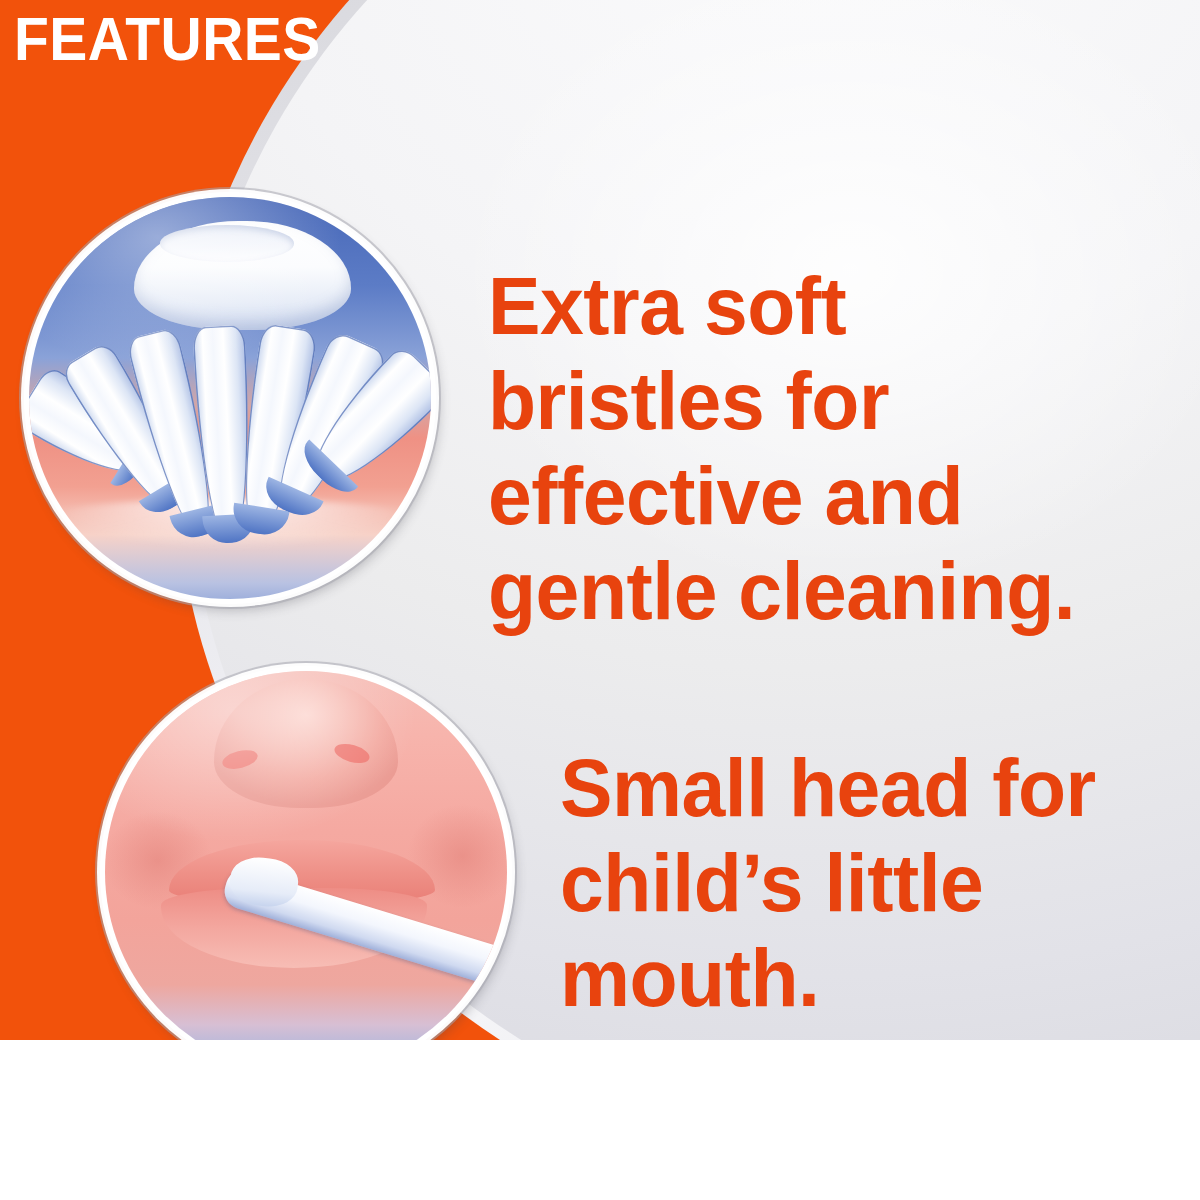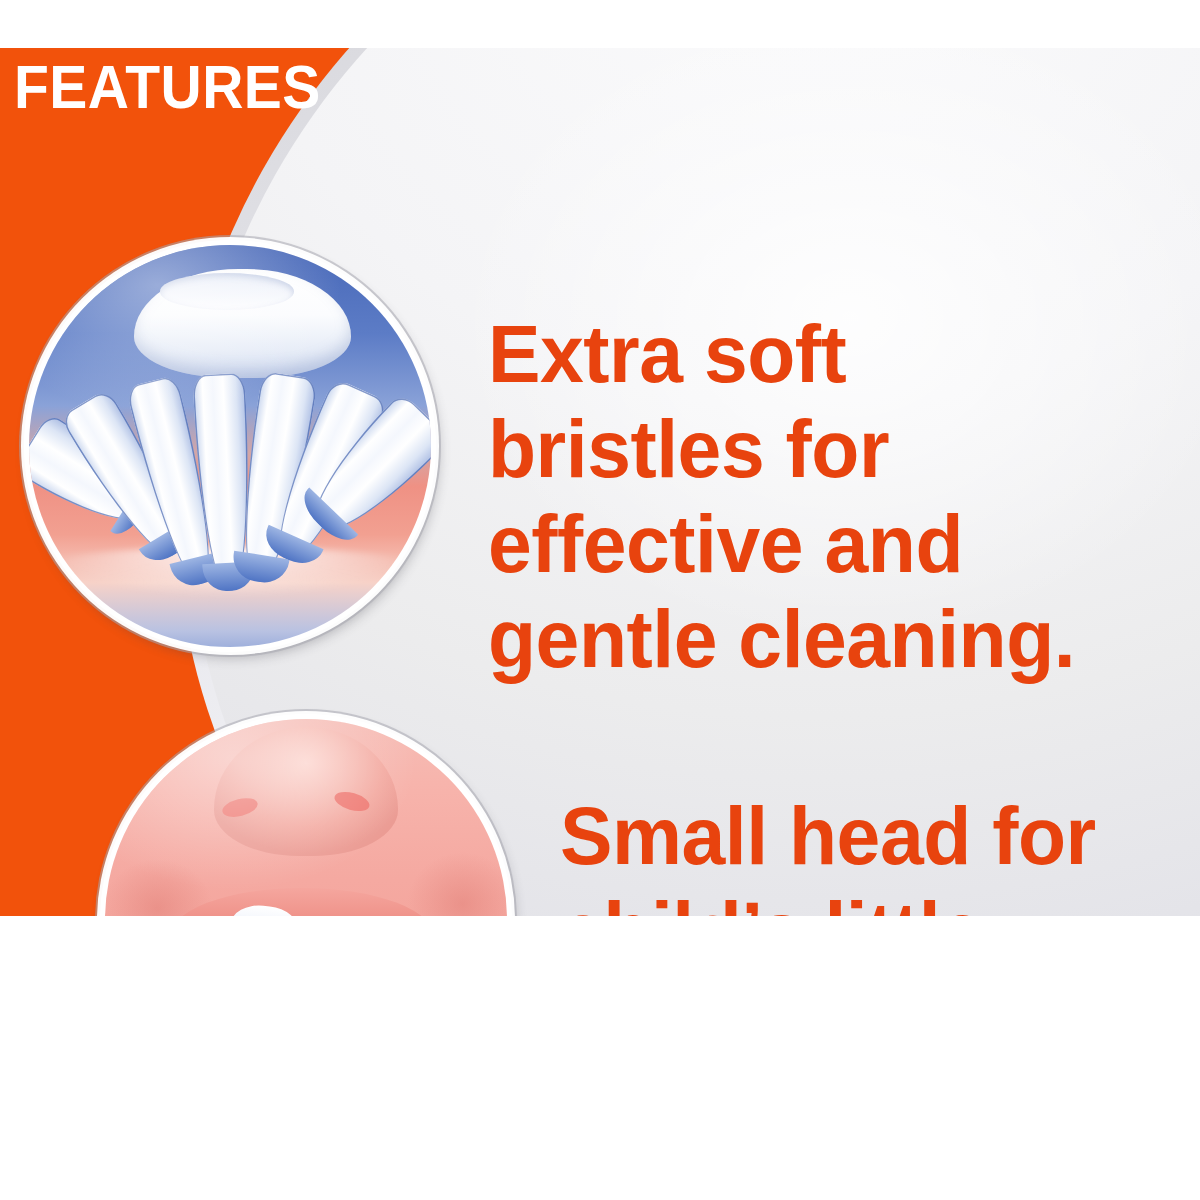--- a/index.html
+++ b/index.html
@@ -8,24 +8,23 @@
     padding: 0;
     background: #ffffff;
   }
   body {
     font-family: "Liberation Sans", sans-serif;
   }
 
   #poster {
     position: relative;
     width: 1200px;
-    height: 868px;
+    height: 1040px;
     overflow: hidden;
     background: #F2520B;
-    margin-top: 48px;
   }
 
   
   .panel-wrap {
     position: absolute;
     left: 0; top: 0;
     width: 1200px; height: 1200px;
     overflow: hidden;
     pointer-events: none;
   }

